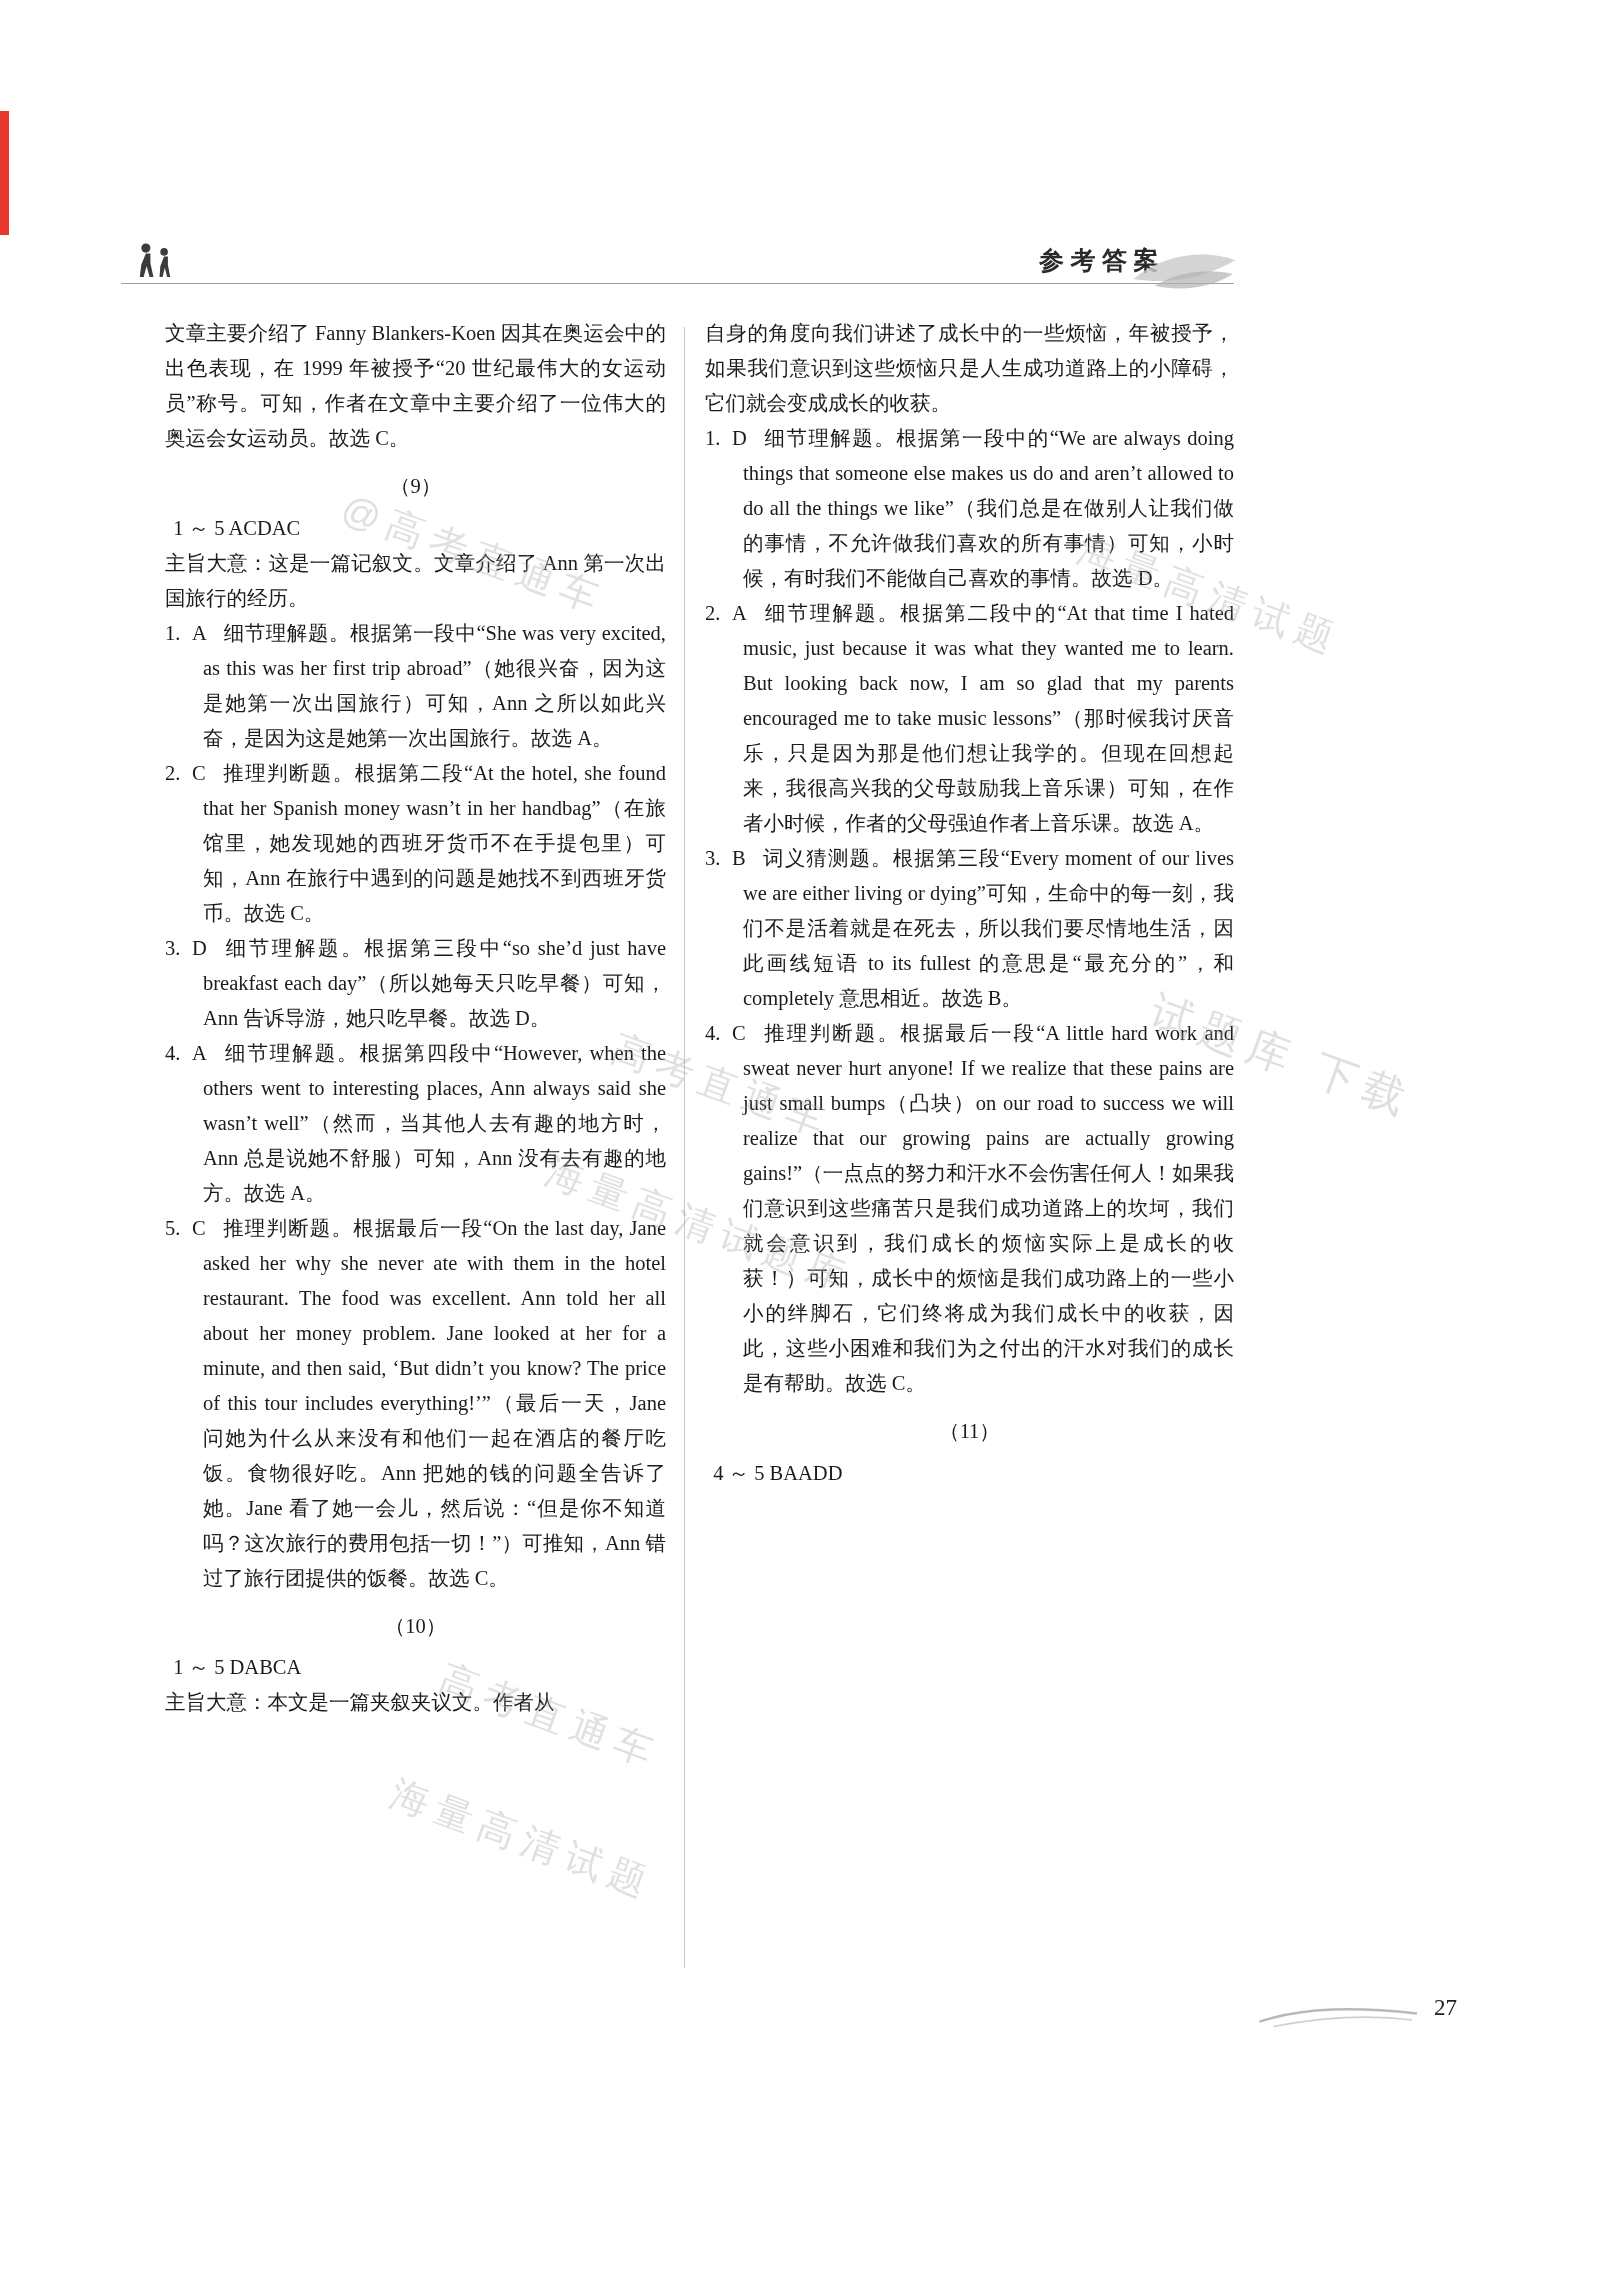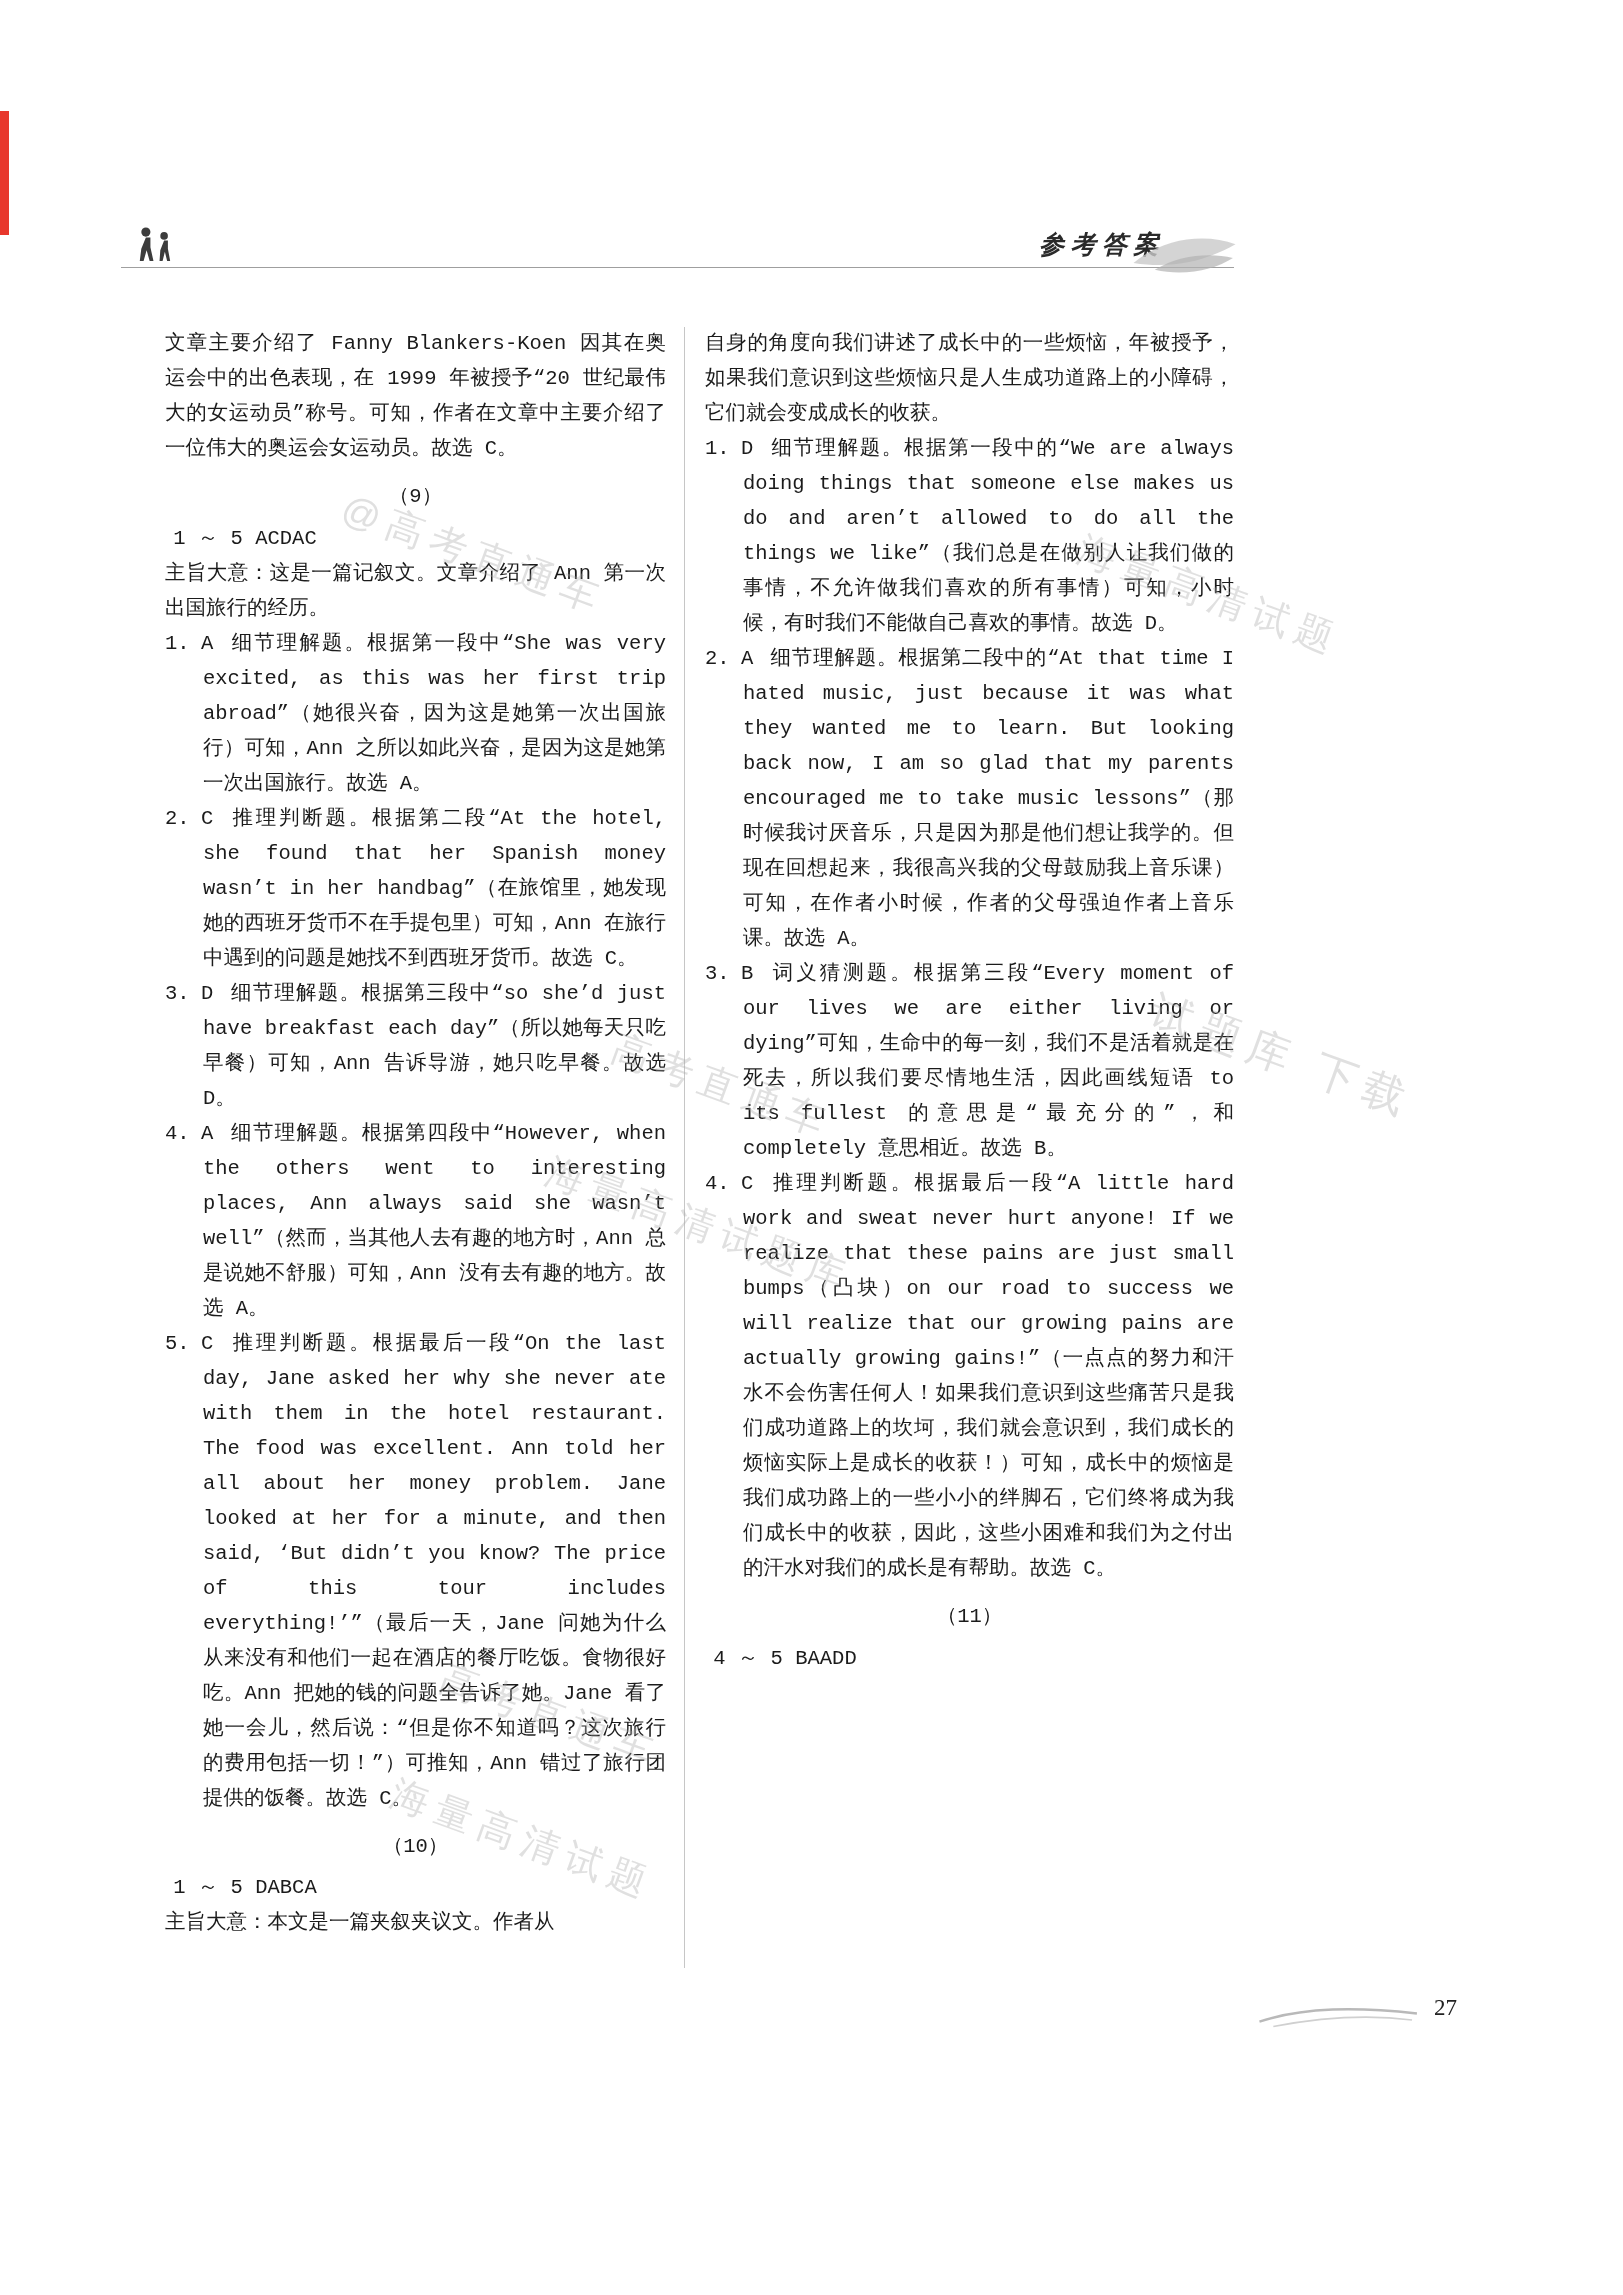--- a/index.html
+++ b/index.html
@@ -10,36 +10,35 @@
     font-family:"Liberation Serif","DejaVu Serif",serif;
     color:#1b1b1b;
     overflow:hidden;
   }
   .red-bar {
     position:absolute; left:0; top:111px;
     width:9px; height:124px;
     background:#e8372c;
   }
   .header {
-    position:absolute; left:121px; top:225px;
+    position:absolute; left:121px; top:241px;
     width:1113px; height:43px;
     border-bottom:1.6px solid #9f9f9f;
-    font-style:italic;
   }
   .figures-icon { position:absolute; left:11.5px; bottom:3.3px; width:47px; height:38px; }
   .header-title {
     position:absolute; left:918px; bottom:6.5px;
     font-size:25px; font-weight:700; letter-spacing:6.5px; color:#2a2a2a;
   }
   .leaf-icon { position:absolute; right:-8.2px; bottom:-13px; width:115px; height:51px; }
 
   .content {
-    position:absolute; left:165px; top:326px;
+    position:absolute; left:165px; top:316px;
     width:1069px;
-    display:flex; gap:39px;font-family:Liberation Mono, monospace;
+    display:flex; gap:39px;
   }
   .col-left  { width:501px; }
   .col-right { width:529px; }
   .col-divider {
     position:absolute; left:684px; top:327px;
     width:0.8px; height:1641px; background:#c6c6c6;
   }
 
   .para, .item, .answers, .section-heading {
     font-size:20.5px; line-height:35px;

